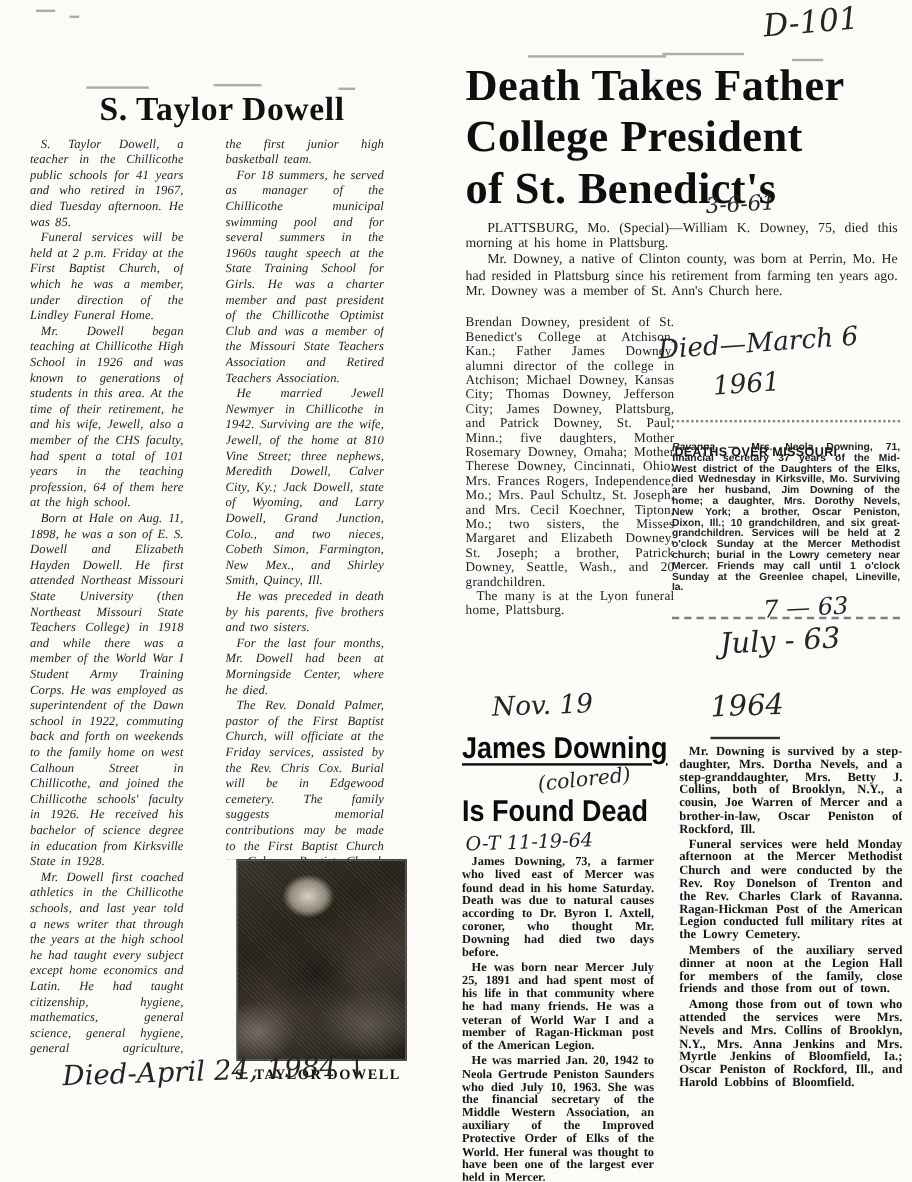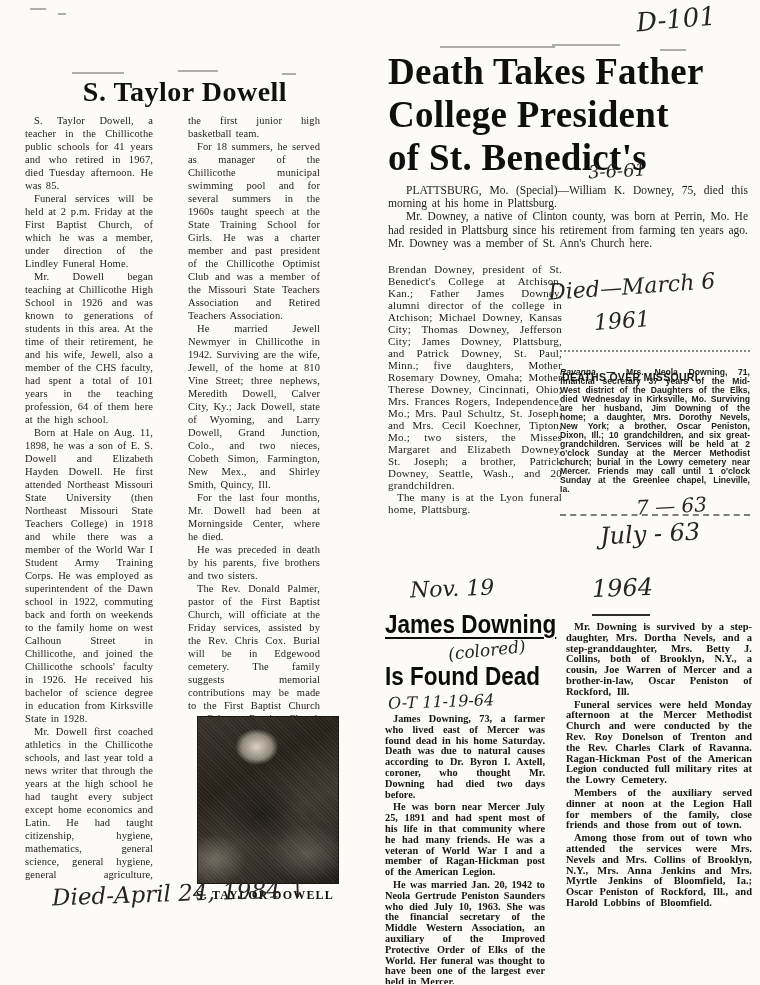--- a/index.html
+++ b/index.html
@@ -5,21 +5,21 @@
   html,body{margin:0;padding:0;background:#e8e6e1;}
   .page{
     position:relative;width:760px;height:985px;margin:0 auto;
     background:#fcfbf8;overflow:hidden;
     font-family:"Liberation Serif",serif;color:#1c1c1c;
   }
   .abs{position:absolute;}
   
   .np{margin:0;text-align:justify;text-indent:9px;}
   .col{position:absolute;overflow:hidden;}
-  .dowell-col{font-size:10.5px;line-height:13px;word-spacing:1.5px;letter-spacing:.1px;}
+  .dowell-col{font-size:10.5px;line-height:13px;word-spacing:1.5px;letter-spacing:.1px;font-style:italic;}
   .downey-lead{font-size:11.5px;line-height:13.2px;word-spacing:2px;}
   .downey-lead .np{text-indent:18px;}
   .downey-col{font-size:11px;line-height:12px;word-spacing:2px;letter-spacing:.2px;}
   .downey-col .np.cont{text-indent:0;}
   .mo-clip{font-family:"Liberation Sans",sans-serif;font-weight:bold;font-size:8.6px;line-height:9px;word-spacing:2px;text-align:justify;color:#222;}
   .mo-title{font-family:"Liberation Sans",sans-serif;font-weight:bold;font-size:10.5px;letter-spacing:.3px;color:#151515;margin-top:16px;}
   .heavy-col{font-size:10.3px;line-height:10.8px;font-weight:bold;word-spacing:1.5px;color:#151515;}
   .heavy-col .np{text-indent:8px;margin-bottom:2px;}
   
   .h-dowell{font-size:28px;font-weight:bold;letter-spacing:.5px;text-align:center;color:#111;}
@@ -70,22 +70,22 @@
     <p class="np">Funeral services will be held at 2 p.m. Friday at the First Baptist Church, of which he was a member, under direction of the Lindley Funeral Home.</p>
     <p class="np">Mr. Dowell began teaching at Chillicothe High School in 1926 and was known to generations of students in this area. At the time of their retirement, he and his wife, Jewell, also a member of the CHS faculty, had spent a total of 101 years in the teaching profession, 64 of them here at the high school.</p>
     <p class="np">Born at Hale on Aug. 11, 1898, he was a son of E. S. Dowell and Elizabeth Hayden Dowell. He first attended Northeast Missouri State University (then Northeast Missouri State Teachers College) in 1918 and while there was a member of the World War I Student Army Training Corps. He was employed as superintendent of the Dawn school in 1922, commuting back and forth on weekends to the family home on west Calhoun Street in Chillicothe, and joined the Chillicothe schools' faculty in 1926. He received his bachelor of science degree in education from Kirksville State in 1928.</p>
     <p class="np">Mr. Dowell first coached athletics in the Chillicothe schools, and last year told a news writer that through the years at the high school he had taught every subject except home economics and Latin. He had taught citizenship, hygiene, mathematics, general science, general hygiene, general agriculture, physiology, geography and speech. He served as sponsor for various school groups, coached junior high track and established and coached</p>
   </div>
 
   <div class="col dowell-col" style="left:188px;top:114px;width:132px;height:602px;">
     <p class="np" style="text-indent:0;">the first junior high basketball team.</p>
     <p class="np">For 18 summers, he served as manager of the Chillicothe municipal swimming pool and for several summers in the 1960s taught speech at the State Training School for Girls. He was a charter member and past president of the Chillicothe Optimist Club and was a member of the Missouri State Teachers Association and Retired Teachers Association.</p>
     <p class="np">He married Jewell Newmyer in Chillicothe in 1942. Surviving are the wife, Jewell, of the home at 810 Vine Street; three nephews, Meredith Dowell, Calver City, Ky.; Jack Dowell, state of Wyoming, and Larry Dowell, Grand Junction, Colo., and two nieces, Cobeth Simon, Farmington, New Mex., and Shirley Smith, Quincy, Ill.</p>
+    <p class="np">He was preceded in death by his parents, five brothers and two sisters.</p>
     <p class="np">For the last four months, Mr. Dowell had been at Morningside Center, where he died.</p>
-    <p class="np">He was preceded in death by his parents, five brothers and two sisters.</p>
     <p class="np">The Rev. Donald Palmer, pastor of the First Baptist Church, will officiate at the Friday services, assisted by the Rev. Chris Cox. Burial will be in Edgewood cemetery. The family suggests memorial contributions may be made to the First Baptist Church or Calvary Baptist Church and may be left at the Lindley Funeral Home.</p>
   </div>
 
   <div class="abs photo" style="left:197px;top:716px;width:140px;height:166px;"></div>
   <div class="abs caption" style="left:180px;top:888px;width:170px;">S. TAYLOR DOWELL</div>
 
   <div class="abs hw" style="left:52px;top:880px;font-size:23px;transform:rotate(-2deg);">Died-April 24, 1984 ↑</div>
 
   <div class="abs hw" style="left:636px;top:4px;font-size:26px;transform:rotate(-5deg);">D-101</div>
 

